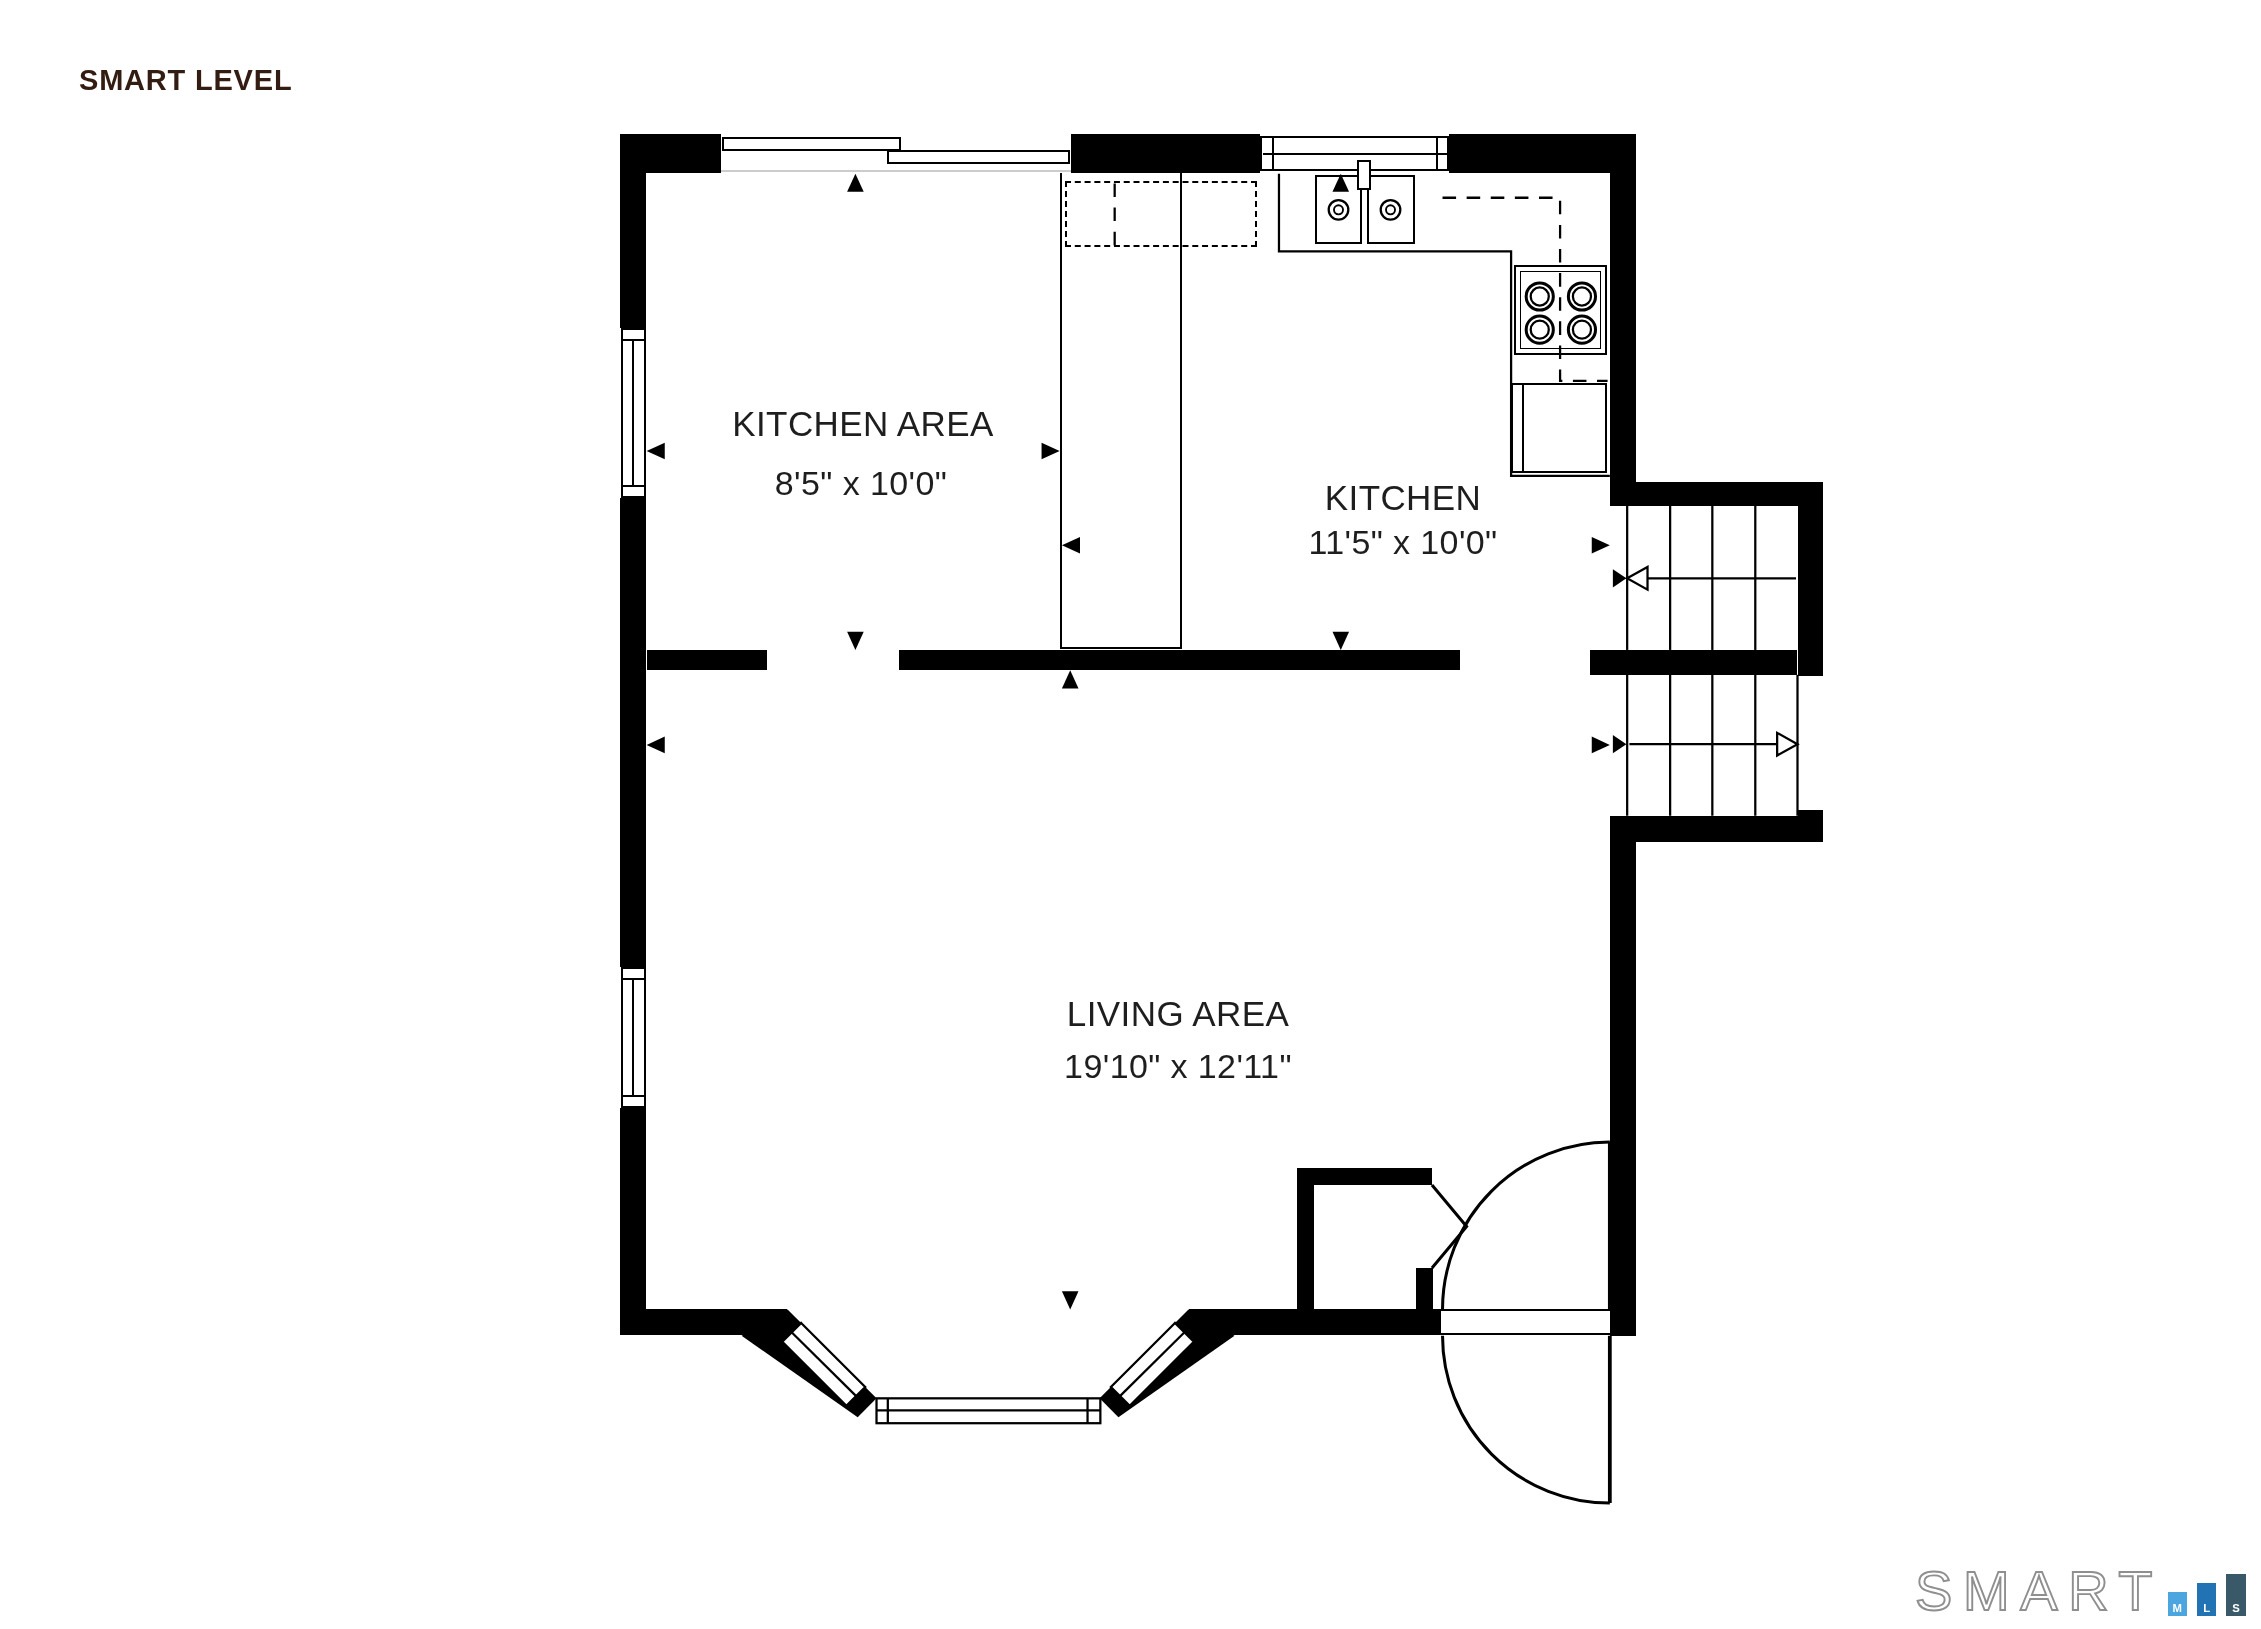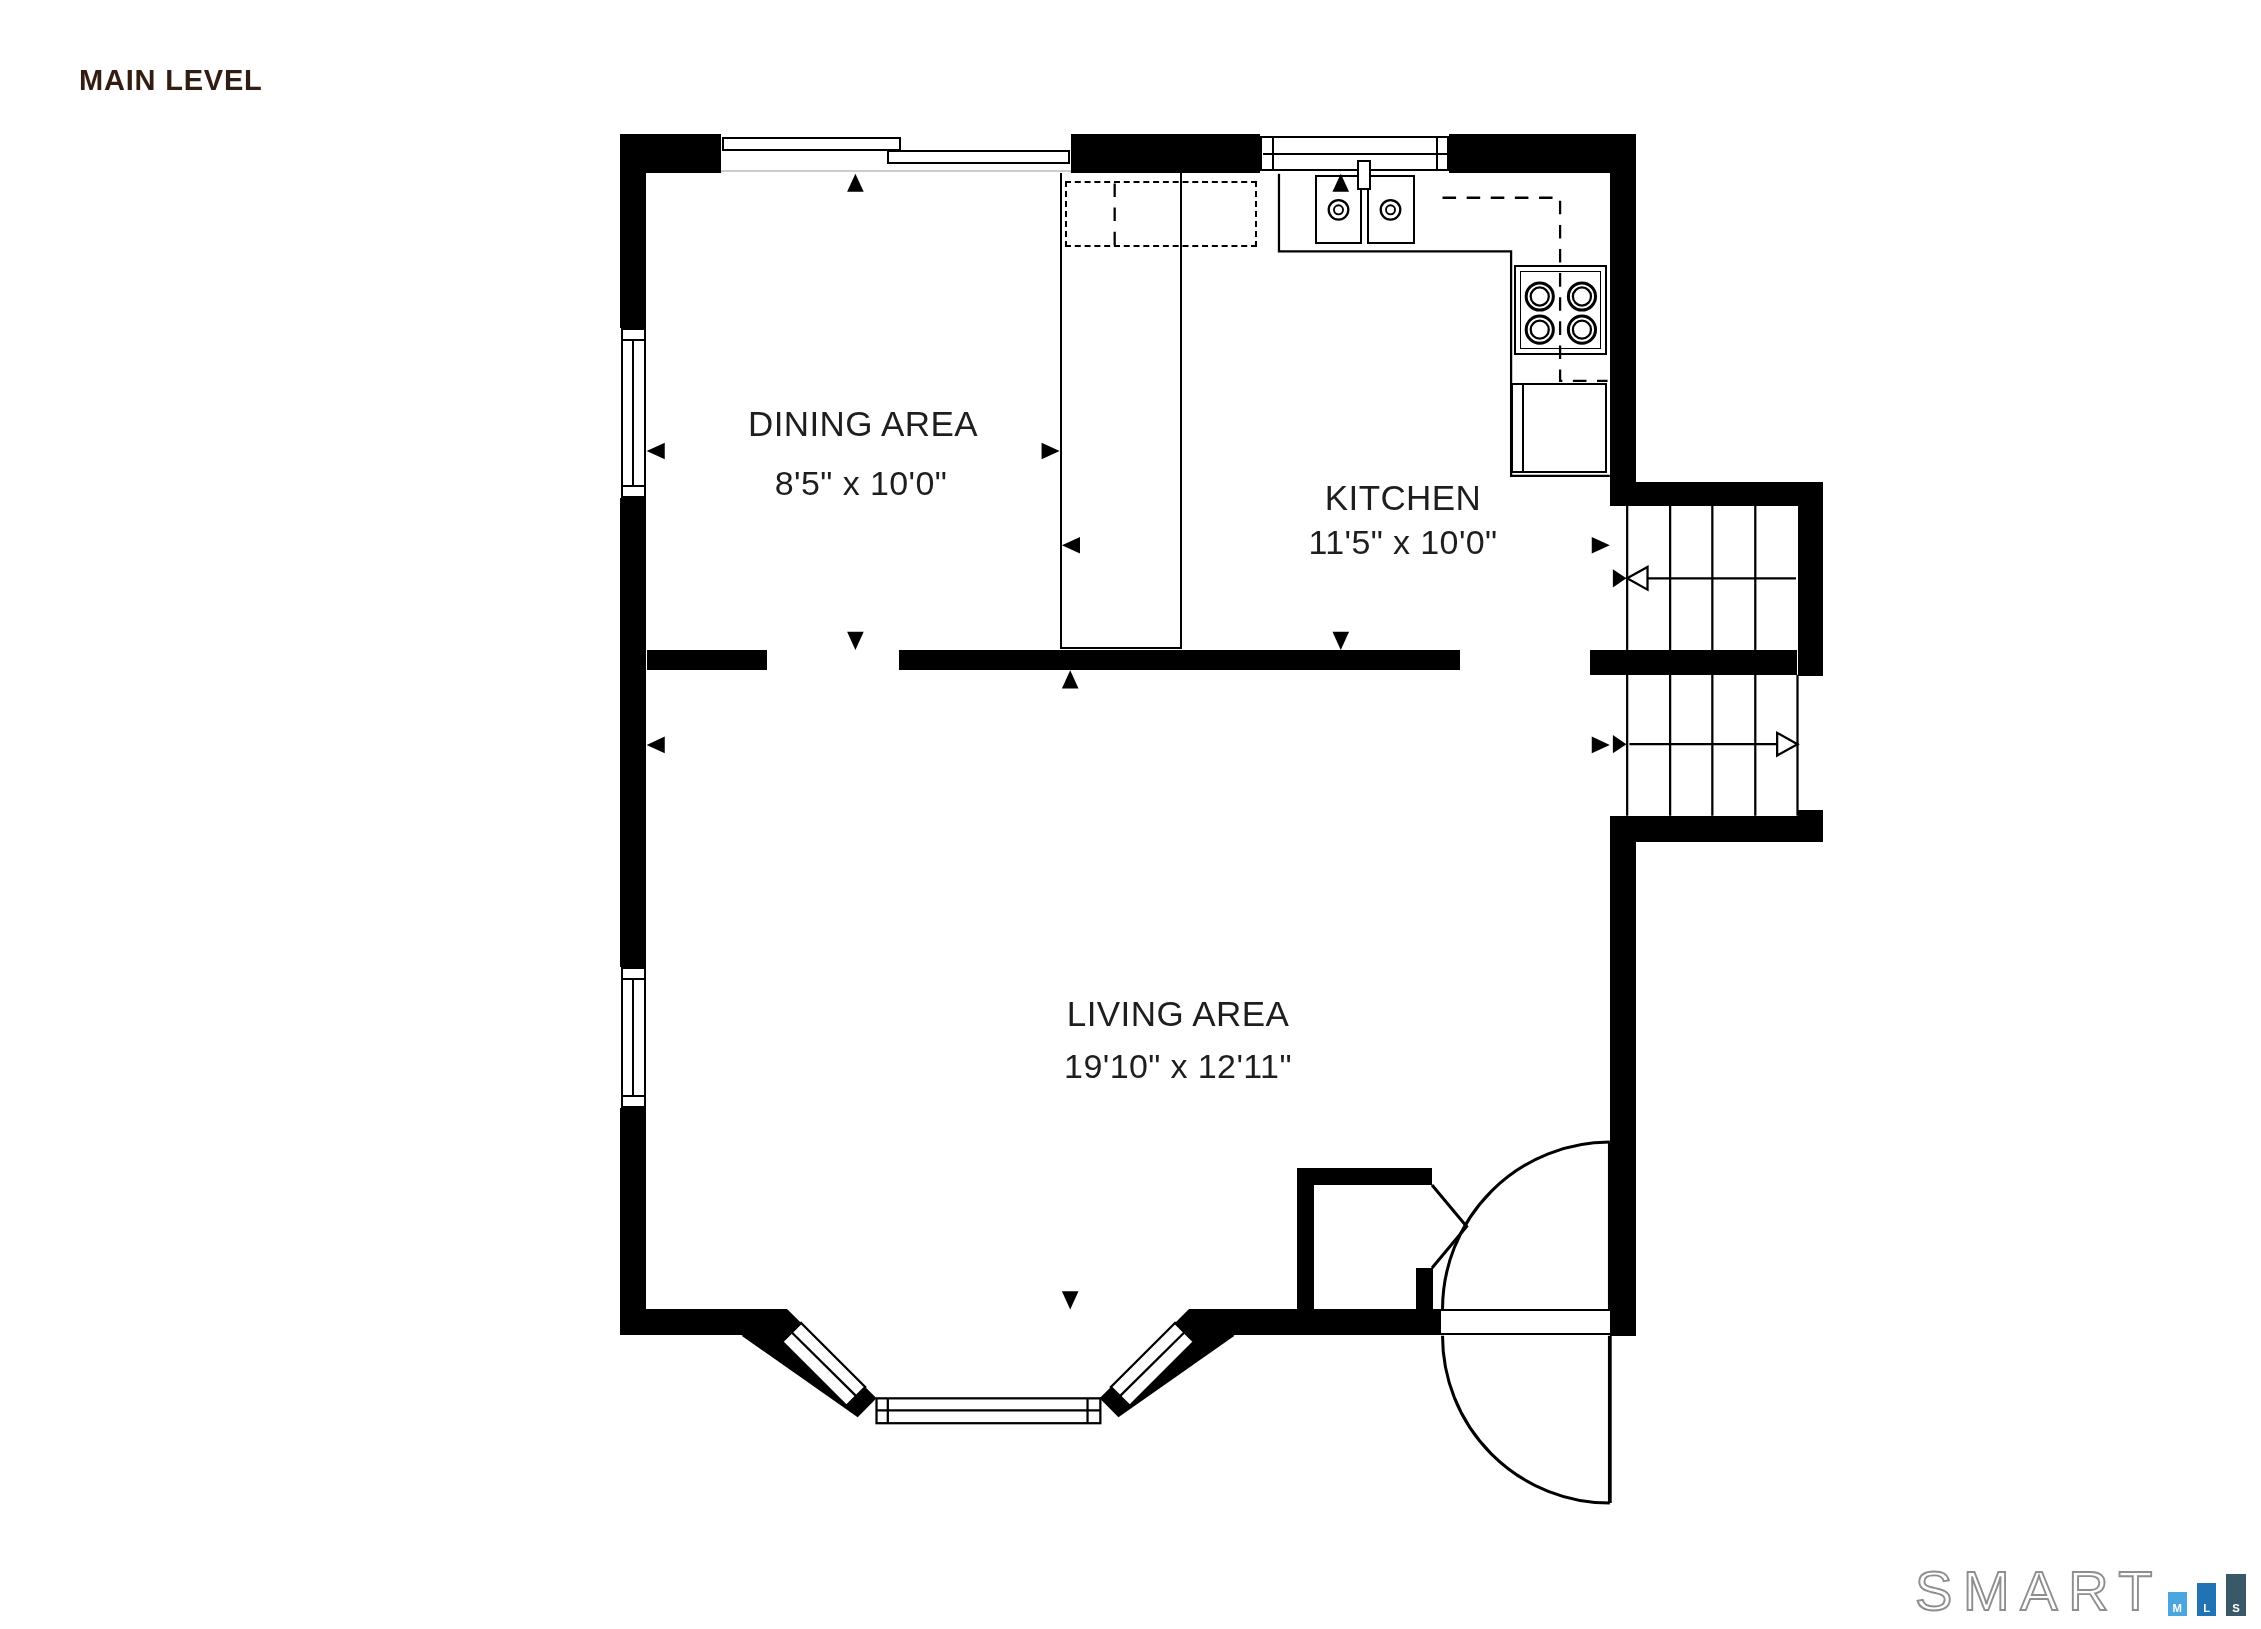--- a/index.html
+++ b/index.html
@@ -181,23 +181,23 @@
       <polygon points="2136,723 2112,712 2112,734"></polygon>
 
       <polygon points="858,988 882,977 882,999"></polygon>
       <polygon points="2136,988 2112,977 2112,999"></polygon>
 
       <polygon points="1420,889 1409,913 1431,913"></polygon>
       <polygon points="1420,1737 1409,1713 1431,1713"></polygon>
     </g>
   </svg>
 
-  <div id="title" style="color: rgb(51, 29, 18);">MAIN LEVEL</div>
-
-  <div class="label room-name" style="left:863px;top:424px;">DINING AREA</div>
+  <div id="title" style="color: rgb(51, 29, 18);">SMART LEVEL</div>
+
+  <div class="label room-name" style="left:863px;top:424px;">KITCHEN AREA</div>
   <div class="label room-dims" style="left:861px;top:483px;">8'5" x 10'0"</div>
 
   <div class="label room-name" style="left:1403px;top:498px;">KITCHEN</div>
   <div class="label room-dims" style="left:1403px;top:542px;">11'5" x 10'0"</div>
 
   <div class="label room-name" style="left:1178px;top:1014px;">LIVING AREA</div>
   <div class="label room-dims" style="left:1178px;top:1066px;">19'10" x 12'11"</div>
 
   <div id="logo">
     <div class="brand">SMART</div>

